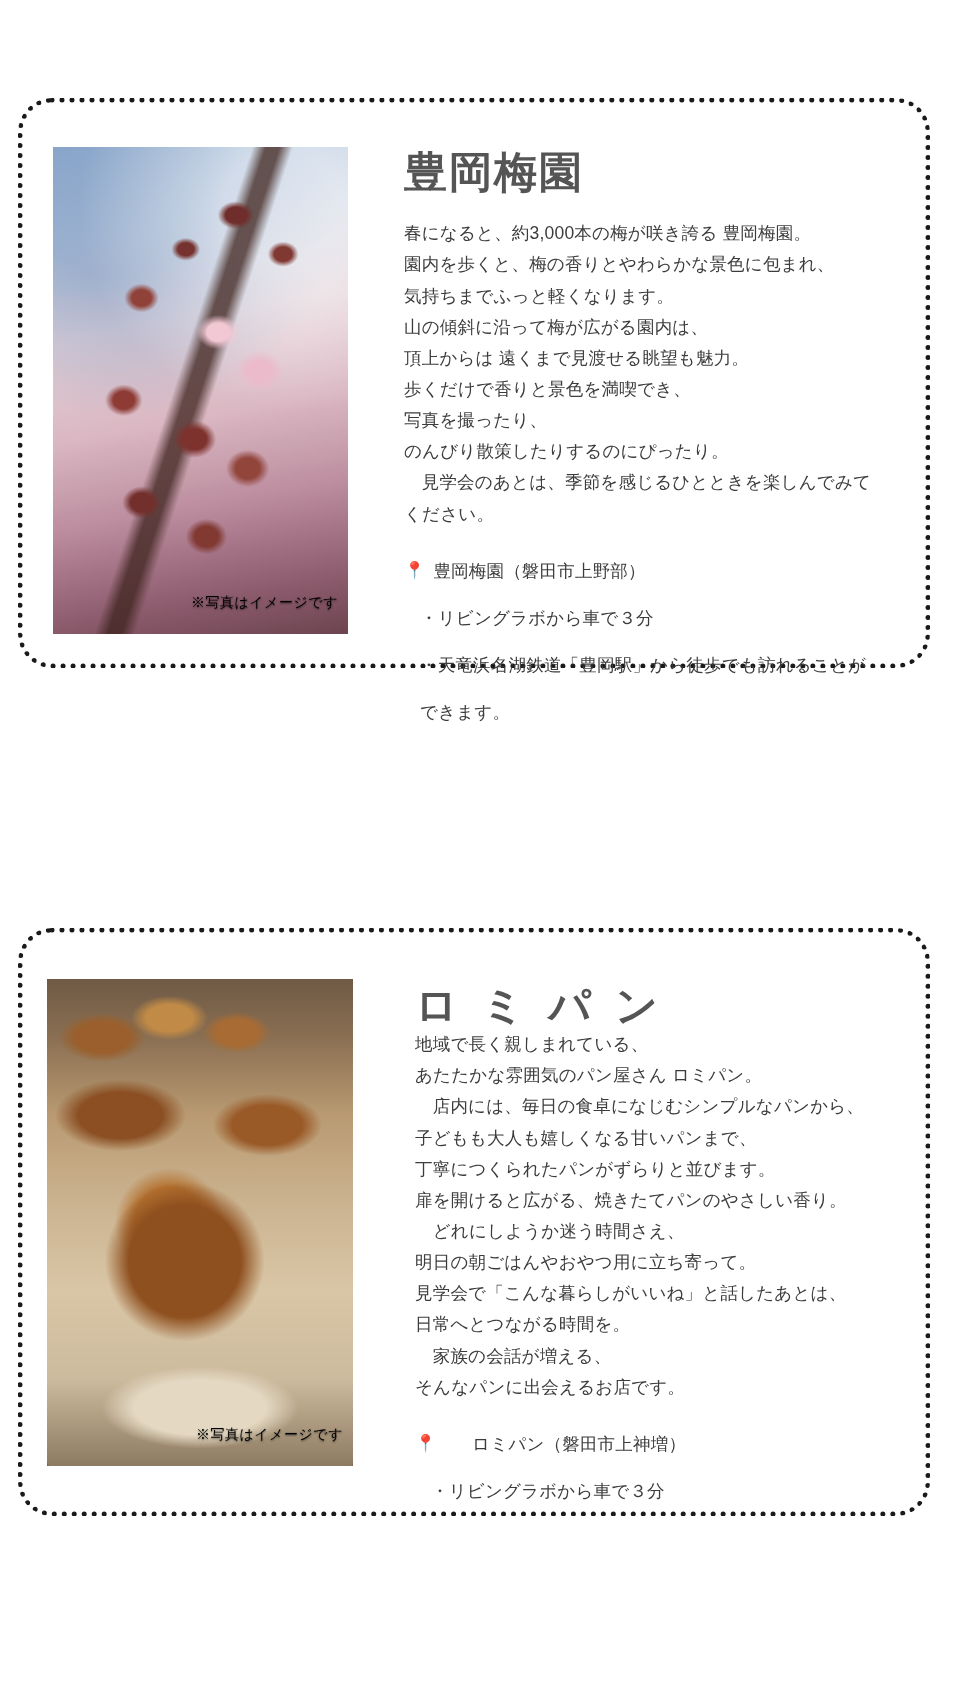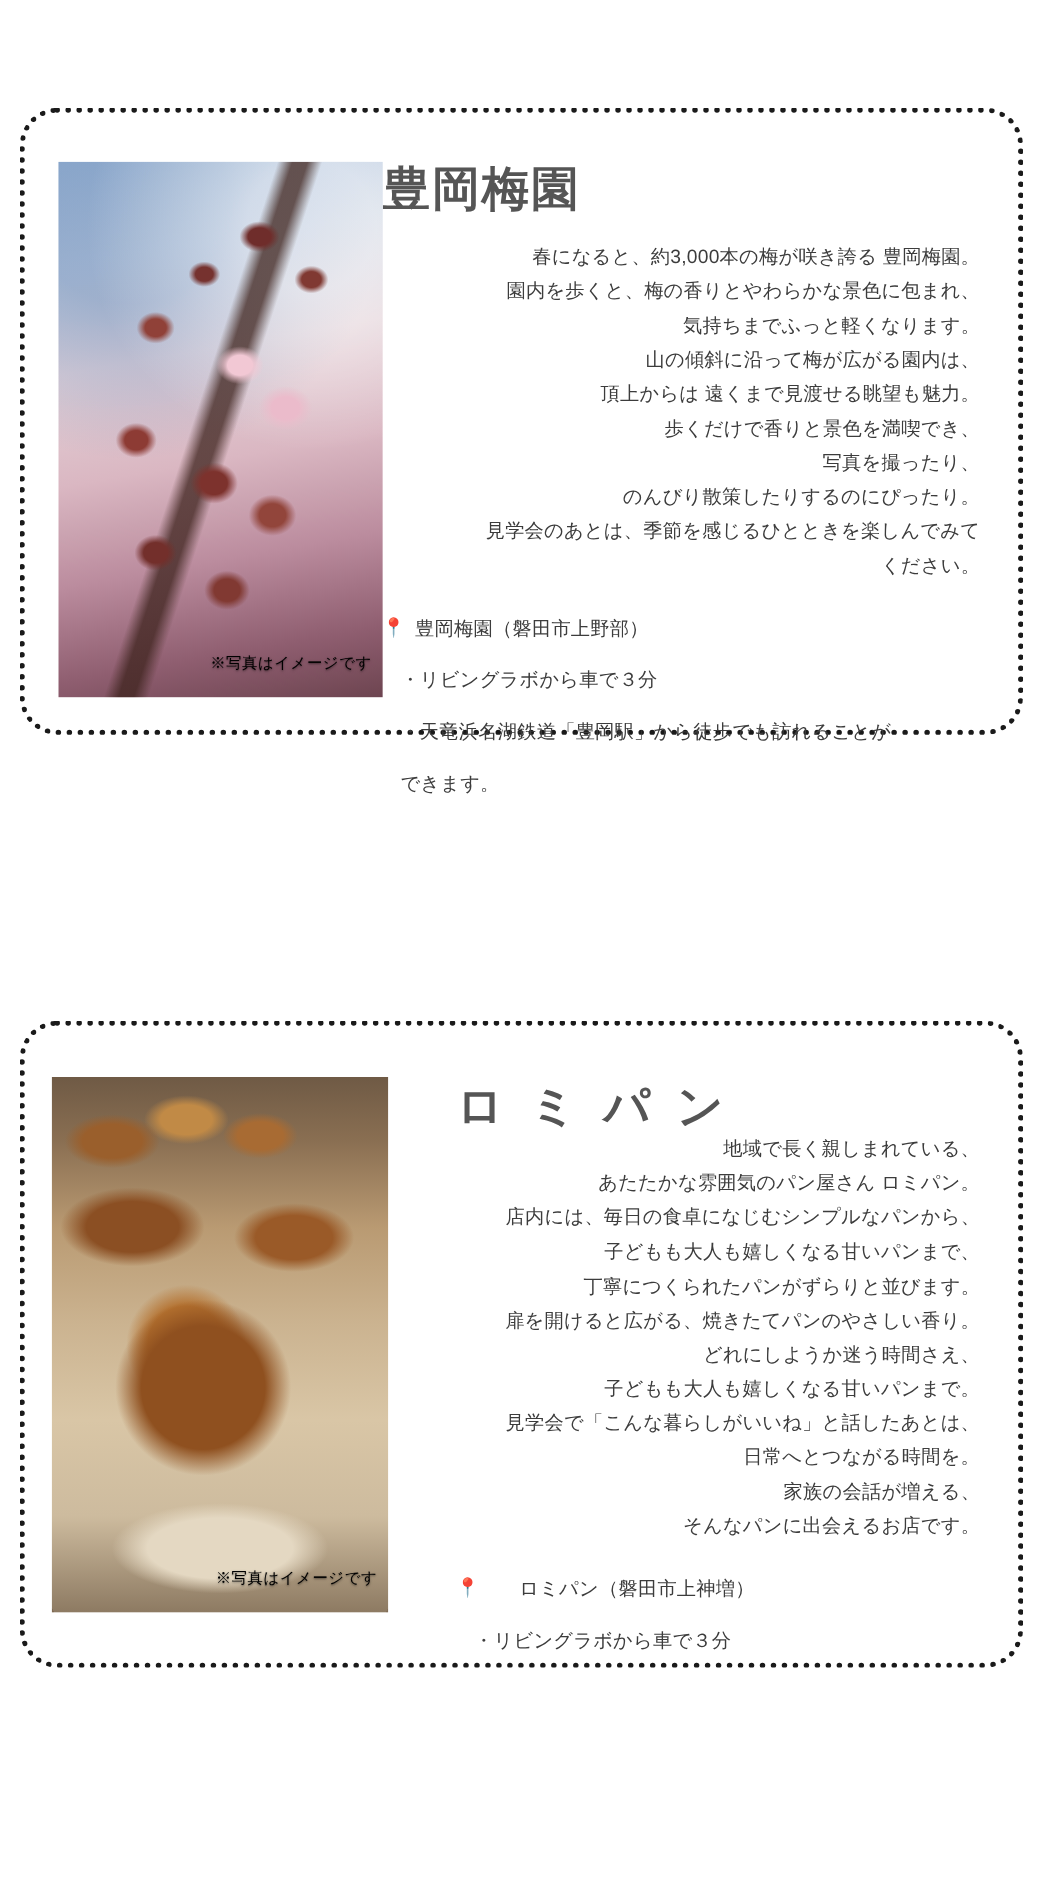--- a/index.html
+++ b/index.html
@@ -129,20 +129,21 @@
     inset: 0;
     background:
       linear-gradient(62deg, rgba(60,30,10,.30) 0 2px, rgba(0,0,0,0) 2px 18px),
       linear-gradient(-62deg, rgba(60,30,10,.22) 0 2px, rgba(0,0,0,0) 2px 22px);
     opacity: .55;
   }
 
   
   .content {
     flex: 1 1 auto;
+    padding-left: 56px;
     padding-top: 2px;
   }
   .content--bakery { padding-left: 62px; padding-top: 4px; }
 
   .title {
     margin: 0 0 22px 0;
     font-size: 43px;
     line-height: 1.1;
     font-weight: 700;
     color: #555555;
@@ -153,21 +154,21 @@
     letter-spacing: 6px;
     margin-bottom: 0;
   }
 
   .body-lines {
     font-size: 17.5px;
     line-height: 1.78;
     color: #3c3c3c;
     letter-spacing: 0.2px;
   }
-  .body-lines p { margin: 0; text-align: right; }
+  .body-lines p { margin: 0; }
 
   .info-block {
     margin-top: 26px;
     font-size: 17.5px;
     line-height: 1.78;
     color: #3c3c3c;
     letter-spacing: 0.2px;
   }
   .info-block p { margin: 16px; }
   .info-head { display: flex; align-items: flex-start; }
@@ -230,21 +231,21 @@
       <h1 class="title title--bakery">ロ ミ パ ン</h1>
 
       <div class="body-lines">
         <p>地域で長く親しまれている、</p>
         <p>あたたかな雰囲気のパン屋さん ロミパン。</p>
         <p>　店内には、毎日の食卓になじむシンプルなパンから、</p>
         <p>子どもも大人も嬉しくなる甘いパンまで、</p>
         <p>丁寧につくられたパンがずらりと並びます。</p>
         <p>扉を開けると広がる、焼きたてパンのやさしい香り。</p>
         <p>　どれにしようか迷う時間さえ、</p>
-        <p>子どもも大人も嬉しくなる甘いパンまで。</p>
+        <p>明日の朝ごはんやおやつ用に立ち寄って。</p>
         <p>見学会で「こんな暮らしがいいね」と話したあとは、</p>
         <p>日常へとつながる時間を。</p>
         <p>　家族の会話が増える、</p>
         <p>そんなパンに出会えるお店です。</p>
       </div>
 
       <div class="info-block">
         <div class="info-head">
           <span class="pin-icon pin-icon--bakery">📍</span>
           <span>　ロミパン（磐田市上神増）</span>

